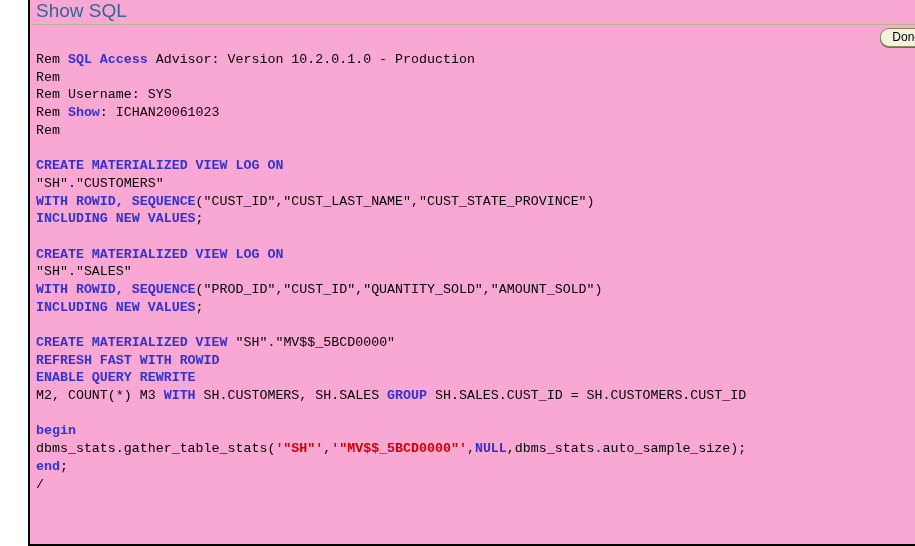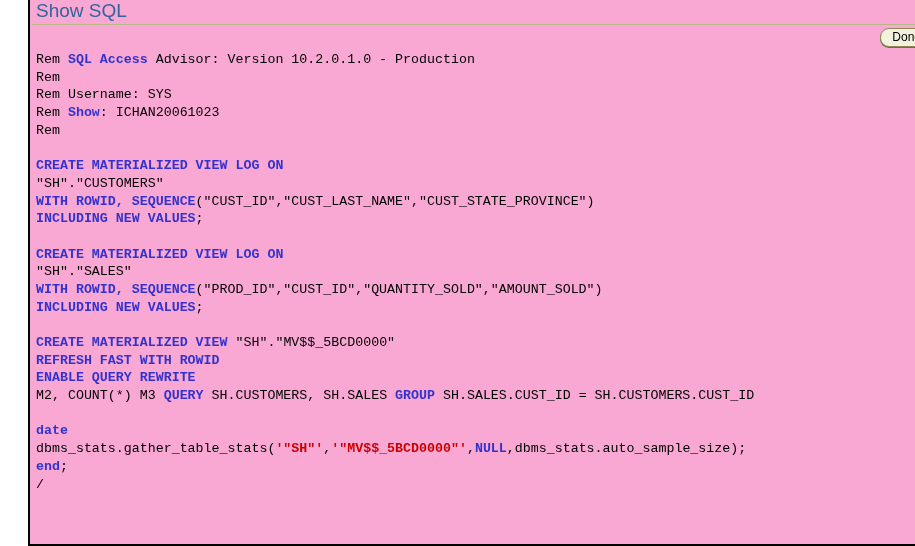--- a/index.html
+++ b/index.html
@@ -150,21 +150,21 @@
       <div class="sql-line"><span class="tok-kw">INCLUDING NEW VALUES</span><span class="tok-plain">;</span></div>
       <div class="sql-line blank">&nbsp;</div>
       <div class="sql-line"><span class="tok-kw">CREATE MATERIALIZED VIEW LOG ON</span></div>
       <div class="sql-line"><span class="tok-plain">"SH"."SALES"</span></div>
       <div class="sql-line"><span class="tok-kw">WITH ROWID, SEQUENCE</span><span class="tok-plain">("PROD_ID","CUST_ID","QUANTITY_SOLD","AMOUNT_SOLD")</span></div>
       <div class="sql-line"><span class="tok-kw">INCLUDING NEW VALUES</span><span class="tok-plain">;</span></div>
       <div class="sql-line blank">&nbsp;</div>
       <div class="sql-line"><span class="tok-kw">CREATE MATERIALIZED VIEW </span><span class="tok-plain">"SH"."MV$$_5BCD0000"</span></div>
       <div class="sql-line"><span class="tok-kw">REFRESH FAST WITH ROWID</span></div>
       <div class="sql-line"><span class="tok-kw">ENABLE QUERY REWRITE</span></div>
-      <div class="sql-line"><span class="tok-plain">M2, COUNT(*) M3 </span><span class="tok-kw">QUERY</span><span class="tok-plain"> SH.CUSTOMERS, SH.SALES </span><span class="tok-kw">GROUP</span><span class="tok-plain"> SH.SALES.CUST_ID = SH.CUSTOMERS.CUST_ID</span></div>
+      <div class="sql-line"><span class="tok-plain">M2, COUNT(*) M3 </span><span class="tok-kw">WITH</span><span class="tok-plain"> SH.CUSTOMERS, SH.SALES </span><span class="tok-kw">GROUP</span><span class="tok-plain"> SH.SALES.CUST_ID = SH.CUSTOMERS.CUST_ID</span></div>
       <div class="sql-line blank">&nbsp;</div>
-      <div class="sql-line"><span class="tok-kw">date</span></div>
+      <div class="sql-line"><span class="tok-kw">begin</span></div>
       <div class="sql-line"><span class="tok-plain">dbms_stats.gather_table_stats(</span><span class="tok-str">'"SH"'</span><span class="tok-plain">,</span><span class="tok-str">'"MV$$_5BCD0000"'</span><span class="tok-plain">,</span><span class="tok-kw">NULL</span><span class="tok-plain">,dbms_stats.auto_sample_size);</span></div>
       <div class="sql-line"><span class="tok-kw">end</span><span class="tok-plain">;</span></div>
       <div class="sql-line"><span class="tok-plain">/</span></div>
     </div>
 
 </div>
 
 </body></html>

